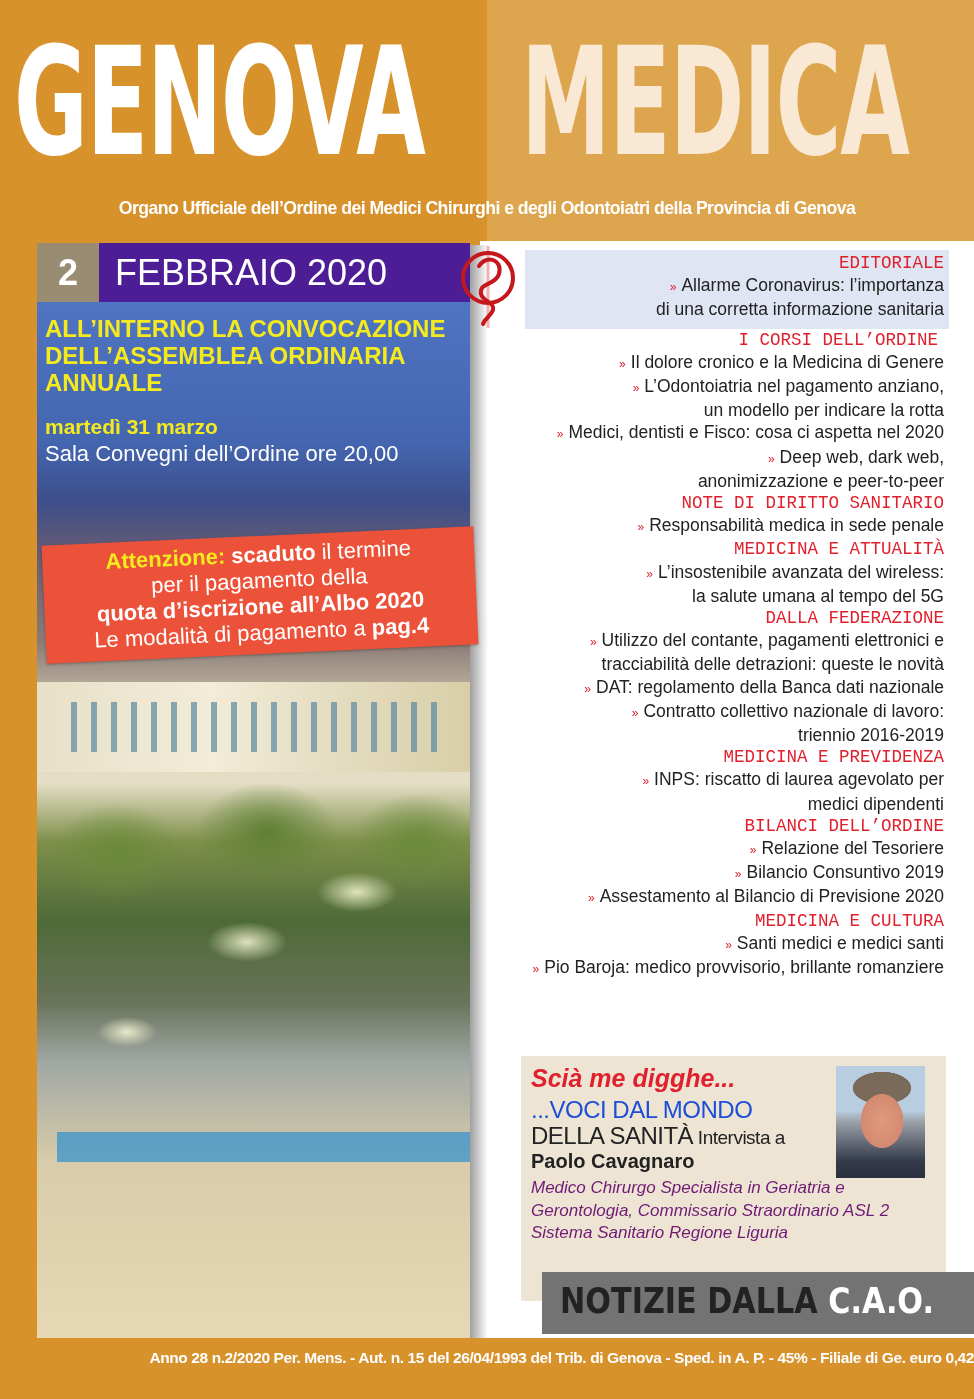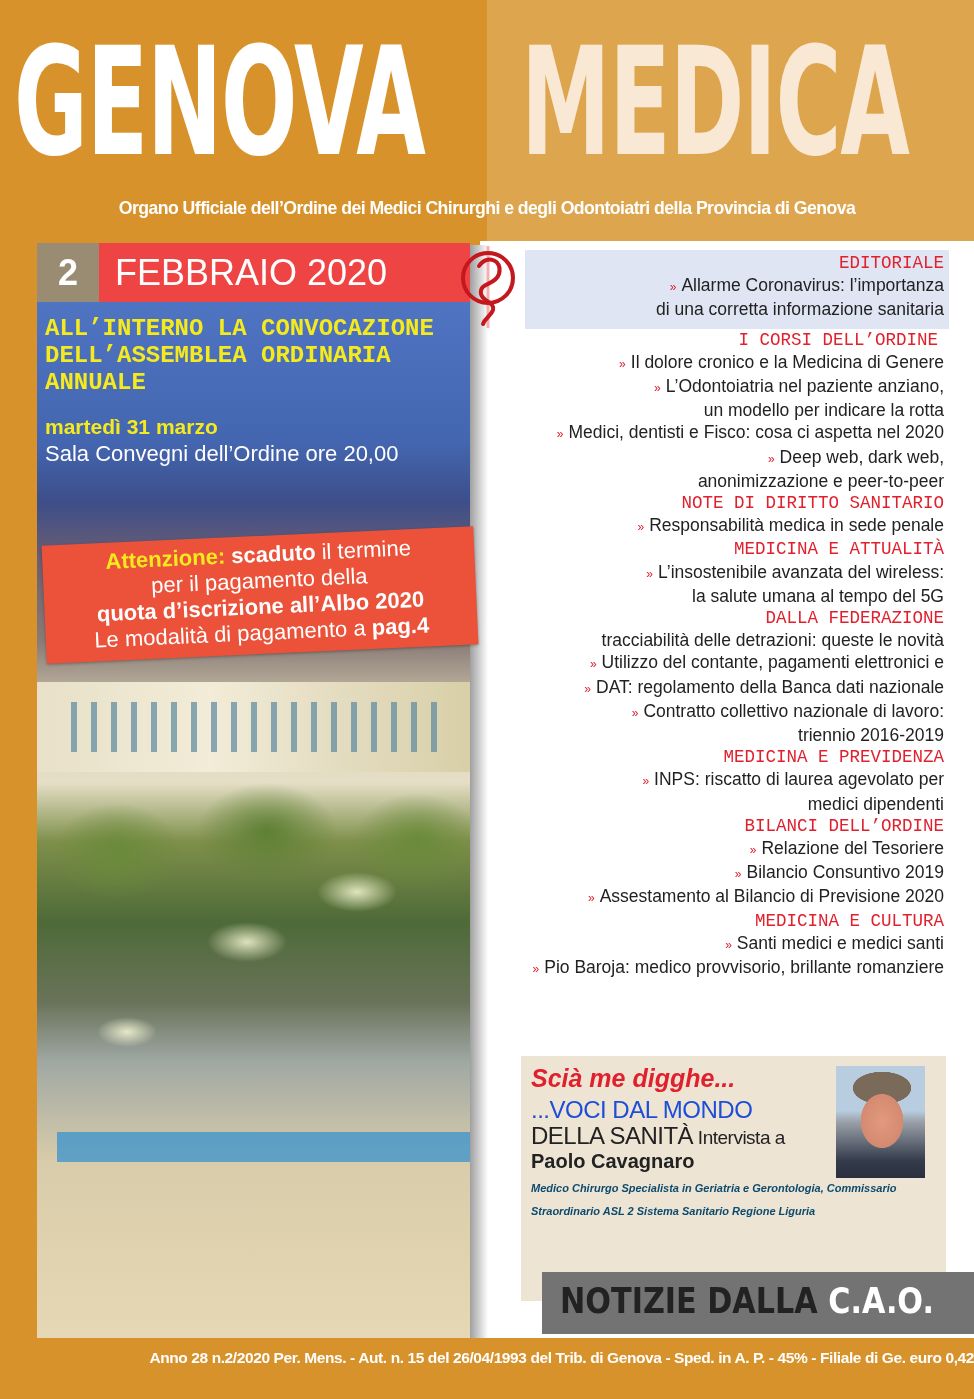--- a/index.html
+++ b/index.html
@@ -8,30 +8,30 @@
   .bg-right { position:absolute; left:487px; top:0; width:487px; height:241px; background:#dea54f; }
   .masthead { position:absolute; left:0; top:20px; width:974px; height:165px;text-align:right; }
   .mast-genova { position:absolute; left:14px; top:0; font-family:"DejaVu Sans", sans-serif; font-weight:bold; font-size:150px; line-height:165px; color:#ffffff; transform:scaleX(0.6); transform-origin:left top; letter-spacing:-2px; white-space:nowrap; }
   .mast-medica { position:absolute; left:521px; top:0; font-family:"DejaVu Sans", sans-serif; font-weight:bold; font-size:150px; line-height:165px; color:#f8e8d4; transform:scaleX(0.6); transform-origin:left top; letter-spacing:-2px; white-space:nowrap; }
   .subtitle { position:absolute; left:0; top:197px; width:974px; text-align:center; color:#fff; font-family:"Liberation Sans", sans-serif; font-weight:bold; font-size:19px; letter-spacing:-0.6px; transform:scaleX(0.93); }
 
   .white-area { position:absolute; left:480px; top:241px; width:494px; height:1097px; background:#ffffff; }
   .panel-shadow { position:absolute; left:466px; top:245px; width:22px; height:1093px; background:linear-gradient(to right, #8a8a8a, #ffffff); }
   .panel { position:absolute; left:37px; top:243px; width:433px; height:1095px; overflow:hidden; }
   .issue-num { position:absolute; left:0; top:0; width:62px; height:59px; background:#9a8c72; color:#fff; font-weight:bold; font-size:36px; line-height:59px; text-align:center; }
-  .issue-date { position:absolute; left:62px; top:0; width:371px; height:59px; background:#ef4444; color:#fff; font-size:36px; line-height:59px; padding-left:16px; box-sizing:border-box; }
+  .issue-date { position:absolute; left:62px; top:0; width:371px; height:59px; background:#4c1d95; color:#fff; font-size:36px; line-height:59px; padding-left:16px; box-sizing:border-box; }
   .photo { position:absolute; left:0; top:59px; width:433px; height:1036px;
     background:
       radial-gradient(ellipse 40px 20px at 210px 640px, rgba(255,255,220,0.8), transparent),
       radial-gradient(ellipse 40px 20px at 320px 590px, rgba(255,255,220,0.8), transparent),
       radial-gradient(ellipse 30px 15px at 90px 730px, rgba(255,255,220,0.8), transparent),
       linear-gradient(to bottom, #4f74c2 0px, #4466b0 140px, #3d4e8a 200px, #6e5e70 260px, #8a7b76 340px, #d9d2b6 420px, #e6dfc7 480px, #7e8f4a 540px, #4e6a38 620px, #69735a 700px, #a0a8a4 760px, #d9ccaa 860px, #e6d8b4 1036px);
   }
   .bldg { position:absolute; }
-  .convoc { position:absolute; left:8px; top:72px; width:425px; color:#f4ea1d; font-weight:bold; font-size:24px; line-height:27px; text-transform:none;font-family:Liberation Mono, monospace; }
+  .convoc { position:absolute; left:8px; top:72px; width:425px; color:#f4ea1d; font-weight:bold; font-size:24px; line-height:27px; text-transform:none; }
   .convoc-date { position:absolute; left:8px; top:172px; color:#f4ea1d; font-weight:bold; font-size:21px; }
   .convoc-place { position:absolute; left:8px; top:198px; color:#ffffff; font-size:22px; }
   .notice { position:absolute; left:10px; top:293px; width:432px; height:118px; background:#ec523a; transform:rotate(-2.6deg); transform-origin:center; box-shadow:0 1px 3px rgba(0,0,0,0.3); }
   .notice-inner { position:absolute; left:0; top:6px; width:100%; text-align:center; color:#fff; font-size:22px; line-height:26px; }
   .notice .y { color:#f4ea1d; font-weight:bold; }
   .notice b { font-weight:bold; }
 
   .logo { position:absolute; left:457px; top:244px; width:62px; height:86px; }
 
   .toc { position:absolute; left:500px; top:252px; width:444px; text-align:right; }
@@ -39,21 +39,21 @@
   .toc-line { font-size:17.5px; line-height:22.2px; color:#222; white-space:nowrap; }
   .toc-head { font-size:17.5px; line-height:22.2px; color:#e1202d; white-space:nowrap;font-family:Liberation Mono, monospace; }
   .bullet { color:#e1202d; font-size:12px; margin-right:5px; }
 
   .interview { position:absolute; left:521px; top:1056px; width:425px; height:245px; background:#ede4d4; }
   .iv-title { position:absolute; left:10px; top:8px; color:#e1202d; font-weight:bold; font-style:italic; font-size:25px; }
   .iv-voci1 { position:absolute; left:10px; top:40px; color:#1d4ed8; font-size:24px; letter-spacing:-0.5px; }
   .iv-voci2 { position:absolute; left:10px; top:66px; color:#222; font-size:24px; letter-spacing:-0.5px; white-space:nowrap; }
   .iv-voci2 .small { font-size:19px; }
   .iv-name { position:absolute; left:10px; top:94px; color:#222; font-weight:bold; font-size:20px; }
-  .iv-role { position:absolute; left:10px; top:121px; width:410px; color:#0c4a6e; font-style:italic; font-size:11px; line-height:22.5px;font-weight:bold; }
+  .iv-role { position:absolute; left:10px; top:121px; width:410px; color:#701a75; font-style:italic; font-size:17px; line-height:22.5px; }
   .iv-photo { position:absolute; left:315px; top:10px; width:89px; height:112px; background:
       radial-gradient(ellipse 30px 38px at 46px 55px, #e09a7e 0%, #d48a70 70%, transparent 72%),
       radial-gradient(ellipse 36px 20px at 46px 22px, #7a6a5a 0%, #7a6a5a 80%, transparent 82%),
       linear-gradient(to bottom, #b8cde0 0%, #b8cde0 40%, #9aa0a8 50%, #333a4a 85%, #2b3040 100%); }
 
   .cao { position:absolute; left:542px; top:1272px; width:453px; height:62px; background:#737373; }
   .cao-text { position:absolute; left:18px; top:0; font-family:"DejaVu Sans", sans-serif; font-weight:bold; font-size:36px; line-height:58px; color:#222; white-space:nowrap; transform:scaleX(0.84); transform-origin:left center; }
   .cao-text .w { color:#ffffff; }
 
   .footer { position:absolute; left:0; top:1349px; width:974px; text-align:right; color:#fff; font-weight:bold; font-size:15.5px; letter-spacing:-0.4px; }
@@ -110,39 +110,39 @@
 <div class="toc">
   <div>
     <div class="toc-head">EDITORIALE</div>
     <div class="toc-line"><span class="bullet">»</span><span>Allarme Coronavirus: l’importanza</span></div>
     <div class="toc-line">di una corretta informazione sanitaria</div>
   </div>
   <div style="height:8px"></div>
   <div>
     <div class="toc-head" style="margin-right:6px">I CORSI DELL’ORDINE</div>
     <div class="toc-line"><span class="bullet">»</span><span>Il dolore cronico e la Medicina di Genere</span></div>
-    <div class="toc-line"><span class="bullet">»</span><span>L’Odontoiatria nel paziente anziano,</span></div>
+    <div class="toc-line"><span class="bullet">»</span><span>L’Odontoiatria nel pagamento anziano,</span></div>
     <div class="toc-line">un modello per indicare la rotta</div>
     <div class="toc-line"><span class="bullet">»</span><span>Medici, dentisti e Fisco: cosa ci aspetta nel 2020</span></div>
     <div class="toc-line"><span class="bullet">»</span><span>Deep web, dark web,</span></div>
     <div class="toc-line">anonimizzazione e peer-to-peer</div>
   </div>
   <div>
     <div class="toc-head">NOTE DI DIRITTO SANITARIO</div>
     <div class="toc-line"><span class="bullet">»</span><span>Responsabilità medica in sede penale</span></div>
   </div>
   <div>
     <div class="toc-head">MEDICINA E ATTUALITÀ</div>
     <div class="toc-line"><span class="bullet">»</span><span>L’insostenibile avanzata del wireless:</span></div>
     <div class="toc-line">la salute umana al tempo del 5G</div>
   </div>
   <div>
     <div class="toc-head">DALLA FEDERAZIONE</div>
+    <div class="toc-line"><span class="bullet">»</span><span>Utilizzo del contante, pagamenti elettronici e</span></div>
     <div class="toc-line">tracciabilità delle detrazioni: queste le novità</div>
-    <div class="toc-line"><span class="bullet">»</span><span>Utilizzo del contante, pagamenti elettronici e</span></div>
     <div class="toc-line"><span class="bullet">»</span><span>DAT: regolamento della Banca dati nazionale</span></div>
     <div class="toc-line"><span class="bullet">»</span><span>Contratto collettivo nazionale di lavoro:</span></div>
     <div class="toc-line">triennio 2016-2019</div>
   </div>
   <div>
     <div class="toc-head">MEDICINA E PREVIDENZA</div>
     <div class="toc-line"><span class="bullet">»</span><span>INPS: riscatto di laurea agevolato per</span></div>
     <div class="toc-line">medici dipendenti</div>
   </div>
   <div>

